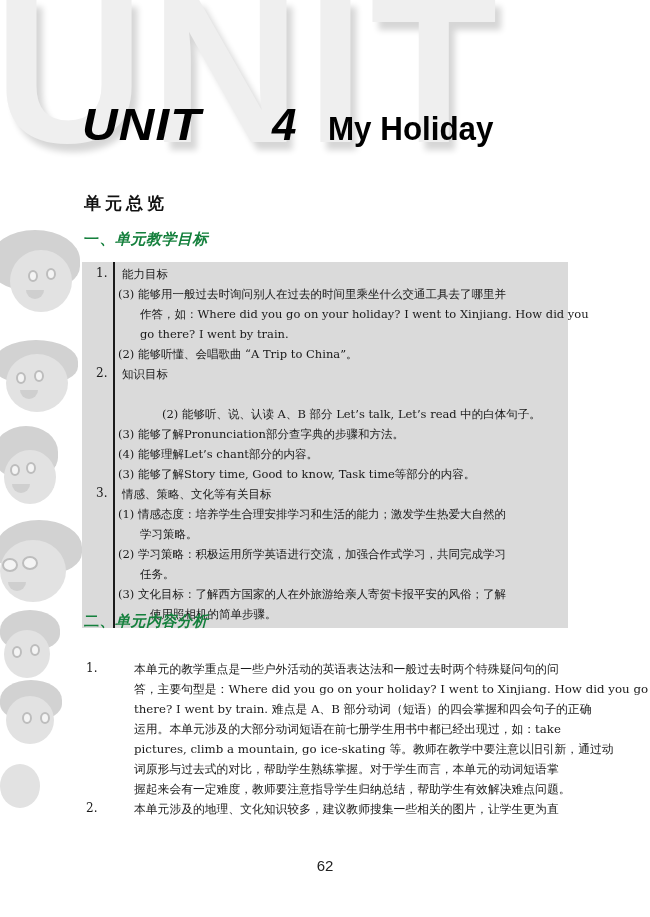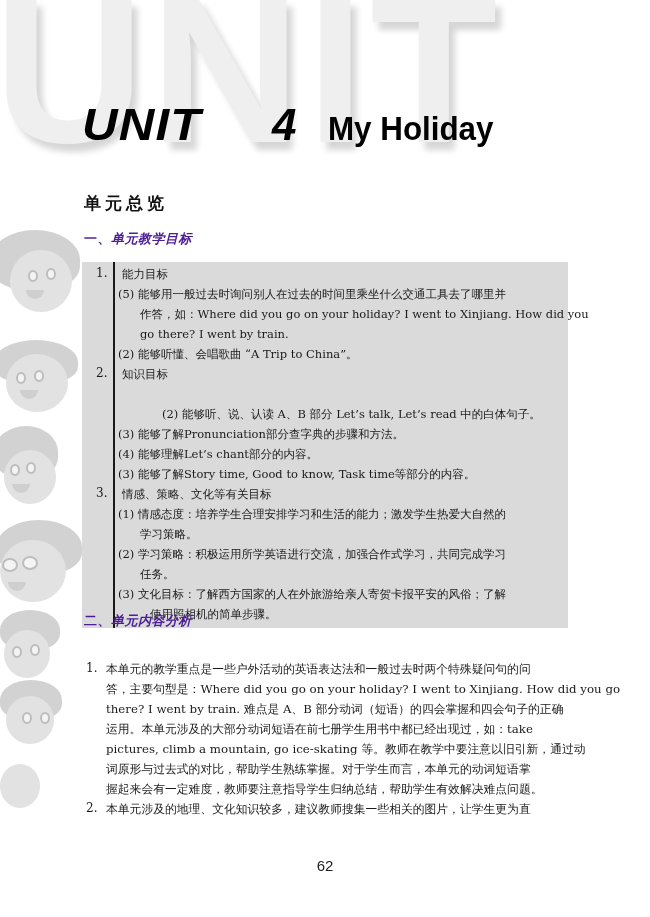--- a/index.html
+++ b/index.html
@@ -19,29 +19,29 @@
   .unit-num { font-family: "Liberation Sans", "DejaVu Sans", sans-serif; font-weight: bold; font-style: italic; font-size: 44px; color: #000; margin-left: 44px; }
   .unit-title { font-family: "Liberation Sans", "DejaVu Sans", sans-serif; font-weight: bold; font-size: 33px; color: #000; margin-left: 32px; transform: scaleX(0.95); transform-origin: left; display: inline-block; }
 
   .chars { position: absolute; left: 0; top: 230px; width: 82px; height: 600px; }
   .face { position: absolute; border-radius: 50%; background: #e2e2e2; }
   .hair { position: absolute; border-radius: 50% 50% 40% 40%; background: #d2d2d2; }
   .eye { position: absolute; width: 10px; height: 12px; border-radius: 50%; background: #f4f4f4; border: 2px solid #bdbdbd; }
   .mouth { position: absolute; width: 18px; height: 9px; border-radius: 0 0 12px 12px; background: #cfcfcf; }
 
   .h-overview { position: absolute; left: 84px; top: 192px; font-size: 17px; font-weight: bold; letter-spacing: 4px; color: #111; font-family: "DejaVu Serif", serif; }
-  .h-section { position: absolute; left: 84px; font-size: 13px; font-weight: bold; font-style: italic; color: #4c1d95; font-family: "DejaVu Sans", "Liberation Sans", sans-serif; letter-spacing: 0.5px; }
+  .h-section { position: absolute; left: 84px; font-size: 15px; font-weight: bold; font-style: italic; color: #15803d; font-family: "DejaVu Sans", "Liberation Sans", sans-serif; letter-spacing: 0.5px; }
   .h-section .num { font-style: normal; }
 
   .goal-box { position: absolute; left: 82px; top: 262px; width: 486px; height: 366px; background: #dadada; }
   .goal-box .divider { position: absolute; left: 31px; top: 0; bottom: 0; width: 2px; background: #1a1a1a; }
   .goal-line { position: absolute; font-size: 11.5px; line-height: 19px; white-space: nowrap; color: #1a1a1a; }
   .goal-num { position: absolute; left: 14px; font-size: 12px; }
 
-  .analysis-line { position: absolute; font-size: 11.8px; line-height: 19px; white-space: nowrap; color: #1a1a1a; }
+  .analysis-line { position: absolute; font-size: 11.8px; line-height: 19px; white-space: nowrap; color: #1a1a1a; margin-left: 28px; }
   .ana-num { position: absolute; left: 86px; font-size: 12px; }
 
   .page-num { position: absolute; left: 0; width: 650px; top: 857px; text-align: center; font-family: "Liberation Sans", "DejaVu Sans", sans-serif; font-size: 15px; color: #222; }
 </style>
 </head>
 <body>
 
 <div class="bg-unit">UNIT</div>
 
 <div class="title-row">
@@ -100,21 +100,21 @@
 
 <div class="h-section" style="top:230px;">
   <span class="num">一、</span><span>单元教学目标</span>
 </div>
 
 <div class="goal-box">
   <div class="divider"></div>
 
   <span class="goal-num" style="top:4px;">1.</span>
   <div class="goal-line" style="left:40px;top:3px;">能力目标</div>
-  <div class="goal-line" style="left:36px;top:23px;">(5) 能够用一般过去时询问别人在过去的时间里乘坐什么交通工具去了哪里并</div>
+  <div class="goal-line" style="left:36px;top:23px;">(3) 能够用一般过去时询问别人在过去的时间里乘坐什么交通工具去了哪里并</div>
   <div class="goal-line" style="left:58px;top:43px;">作答，如：Where did you go on your holiday? I went to Xinjiang. How did you</div>
   <div class="goal-line" style="left:58px;top:63px;">go there? I went by train.</div>
   <div class="goal-line" style="left:36px;top:83px;">(2)  能够听懂、会唱歌曲 “A Trip to China”。</div>
 
   <span class="goal-num" style="top:104px;">2.</span>
   <div class="goal-line" style="left:40px;top:103px;">知识目标</div>
   <div class="goal-line" style="left:36px;top:143px;margin-left:44px;">(2)   能够听、说、认读 A、B 部分 Let’s talk, Let’s read 中的白体句子。</div>
   <div class="goal-line" style="left:36px;top:163px;text-align:center;">(3)  能够了解Pronunciation部分查字典的步骤和方法。</div>
   <div class="goal-line" style="left:36px;top:183px;">(4)  能够理解Let’s chant部分的内容。</div>
   <div class="goal-line" style="left:36px;top:203px;">(3)  能够了解Story time, Good to know, Task time等部分的内容。</div>

